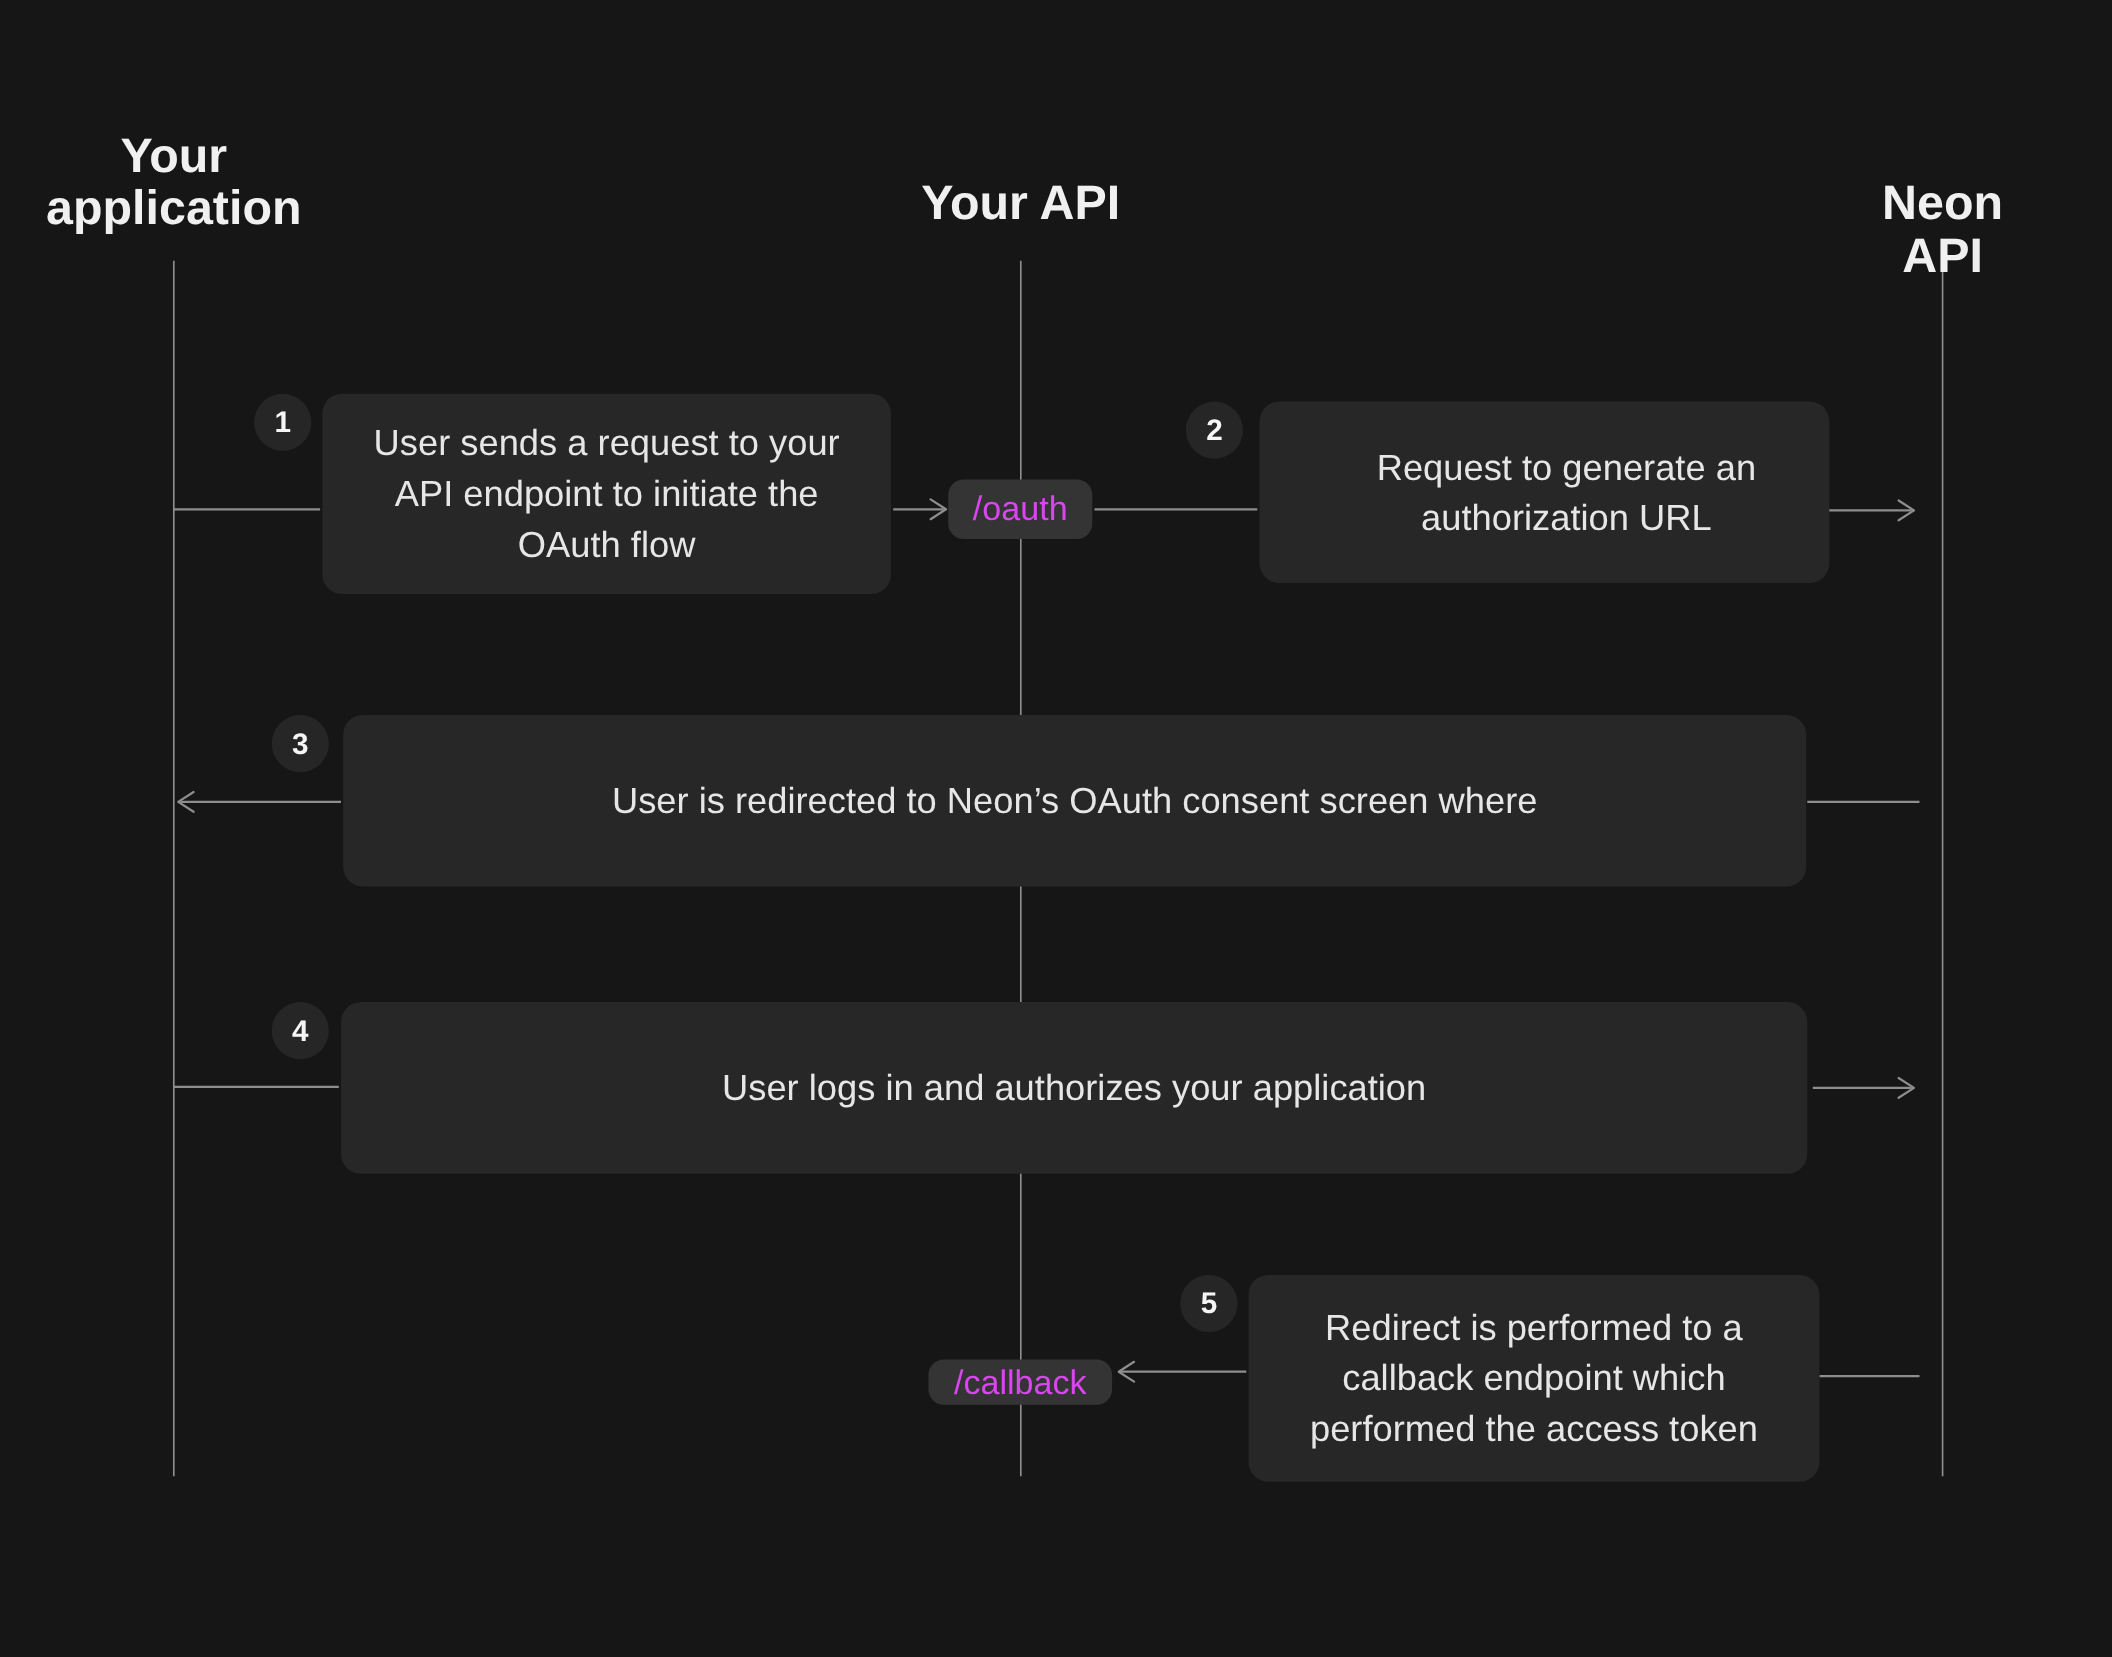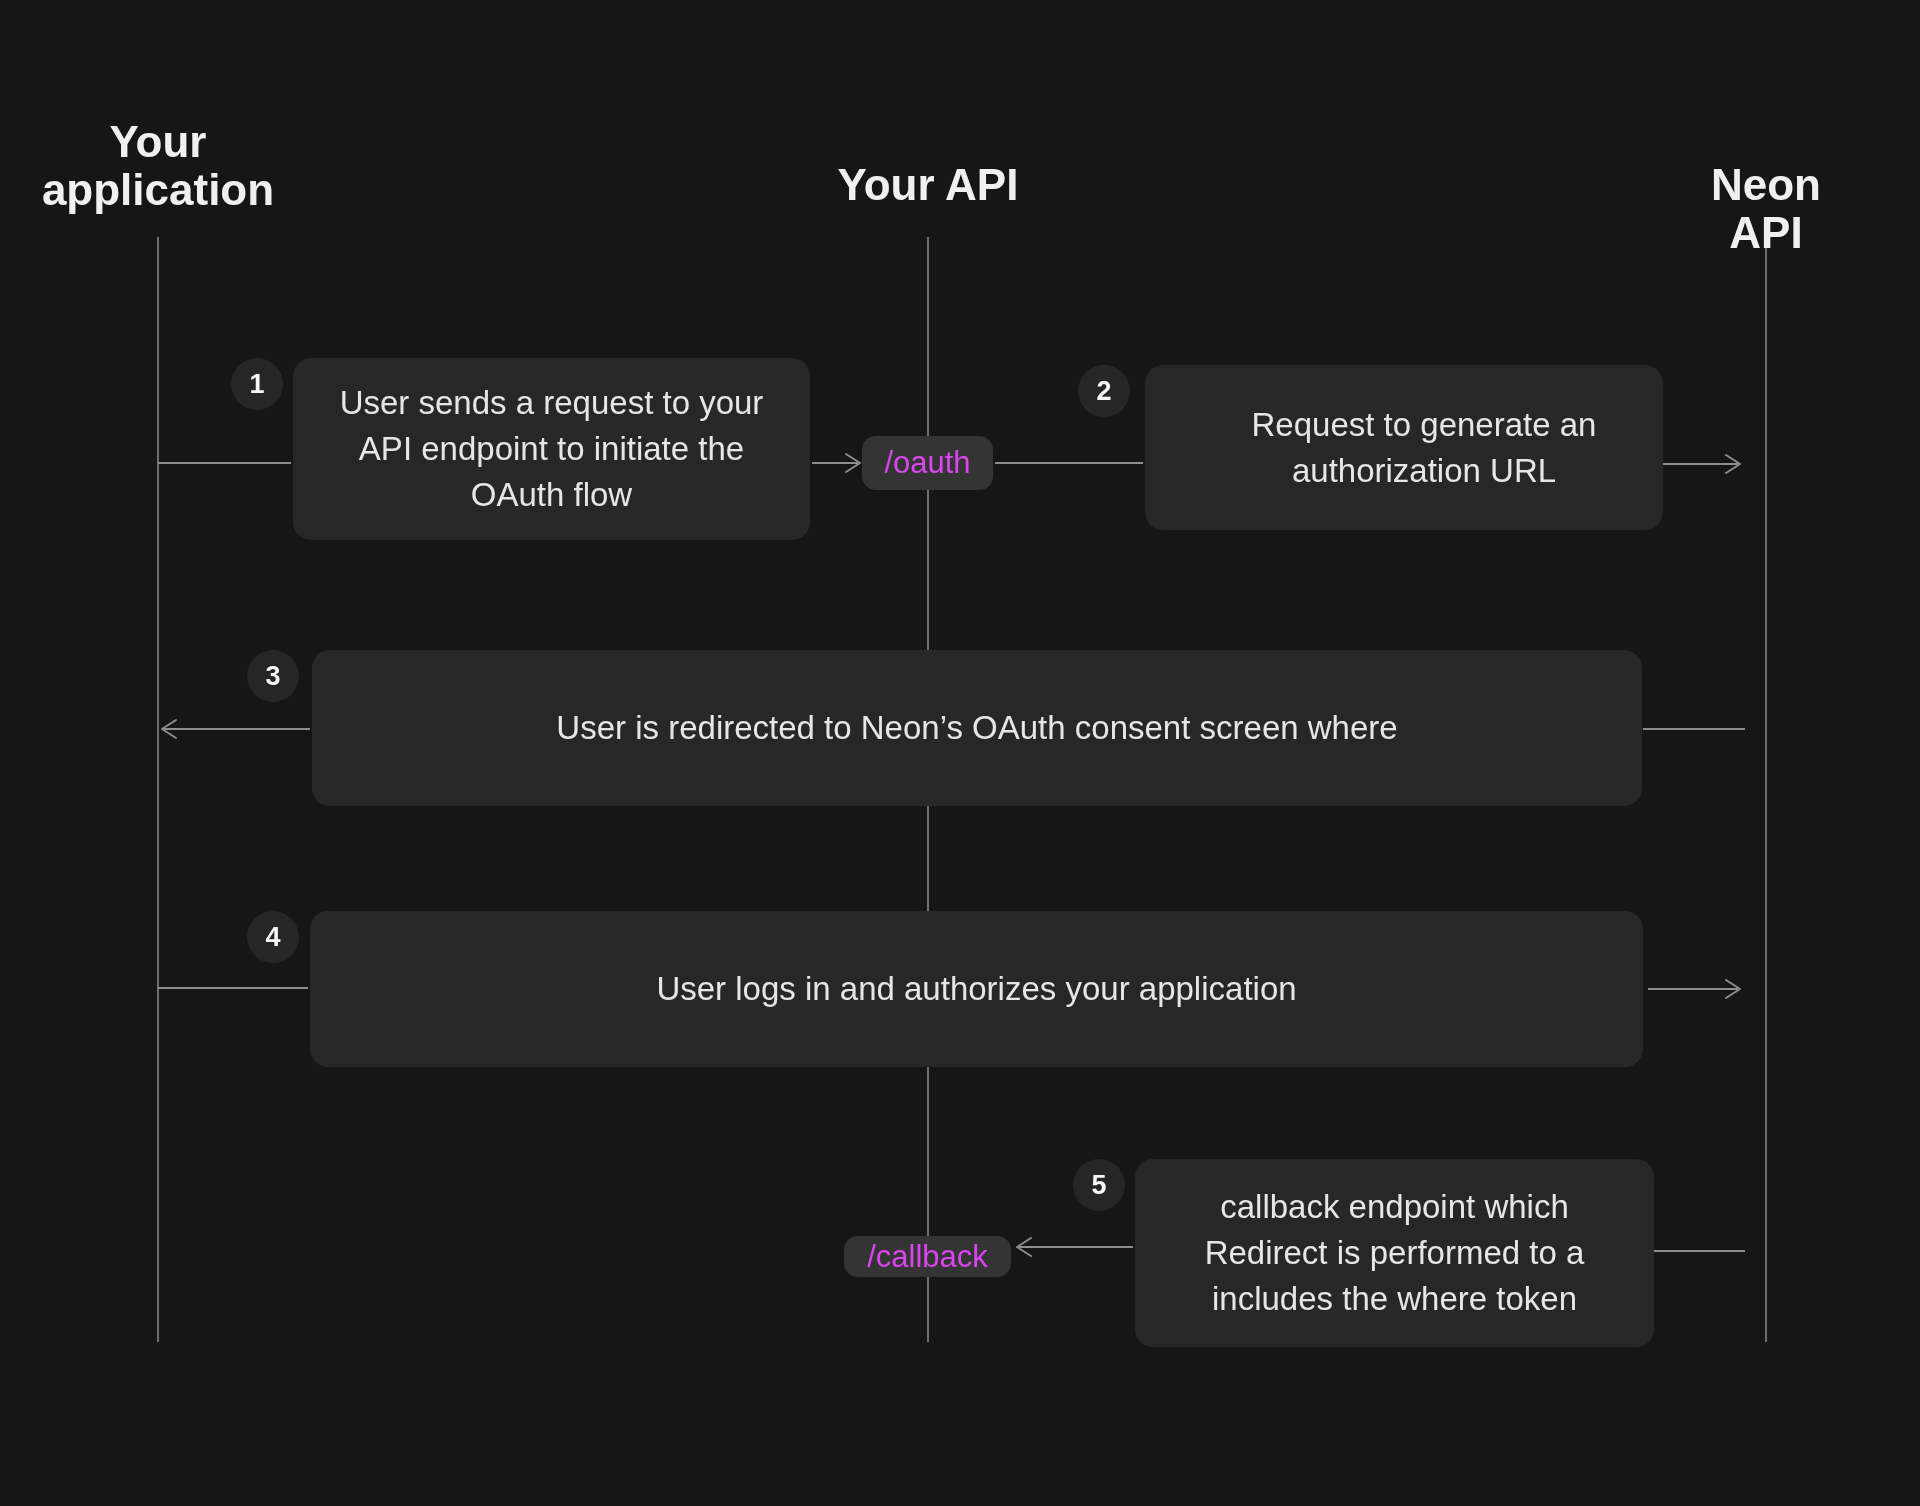--- a/index.html
+++ b/index.html
@@ -125,20 +125,20 @@
     <div>User is redirected to Neon’s OAuth consent screen where</div>
   </div>
 
   <div class="badge" style="left:247px; top:911px;">4</div>
   <div class="msg-box" style="left:310px; top:911px; width:1333px; height:156px;">
     <div>User logs in and authorizes your application</div>
   </div>
 
   <div class="badge" style="left:1073px; top:1159px;">5</div>
   <div class="msg-box" style="left:1135px; top:1159px; width:519px; height:188px;">
+    <div>Redirect is performed to a</div>
     <div>callback endpoint which</div>
-    <div>Redirect is performed to a</div>
-    <div>includes the where token</div>
+    <div>performed the access token</div>
   </div>
 
   <div class="endpoint" style="left:844px; top:1236px; width:167px; height:41px;">/callback</div>
 
 </div>
 
 </body></html>

